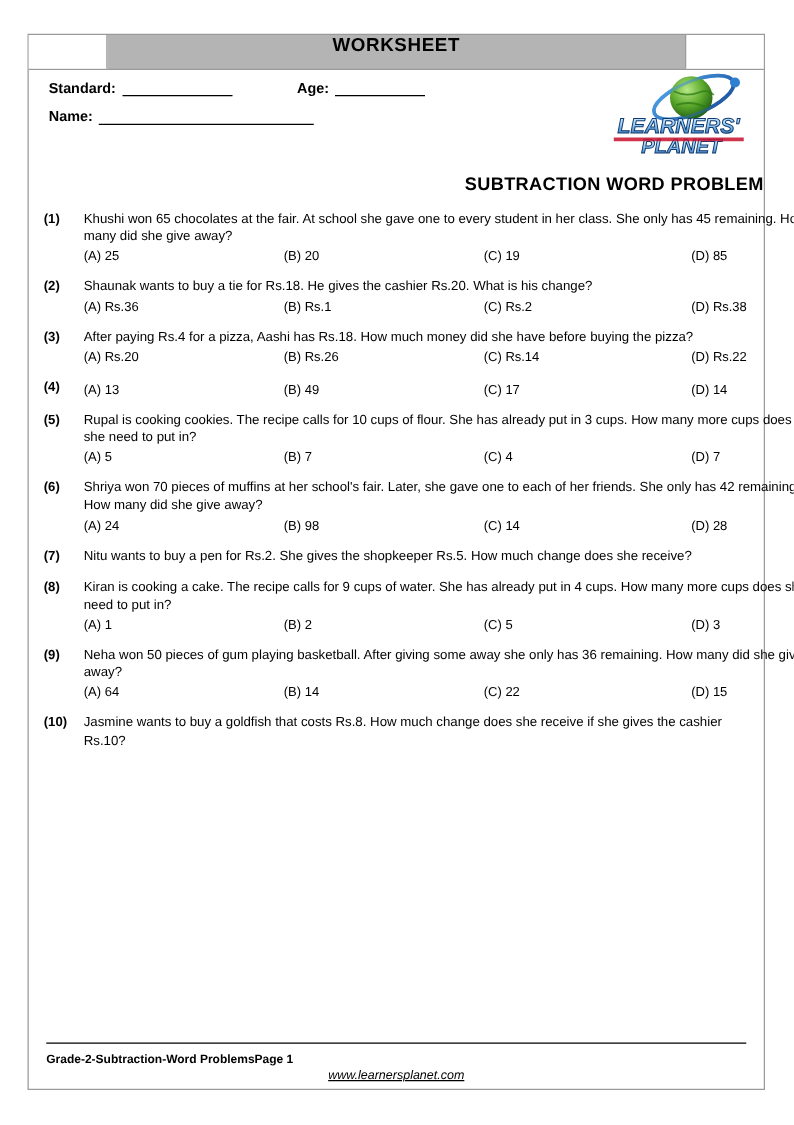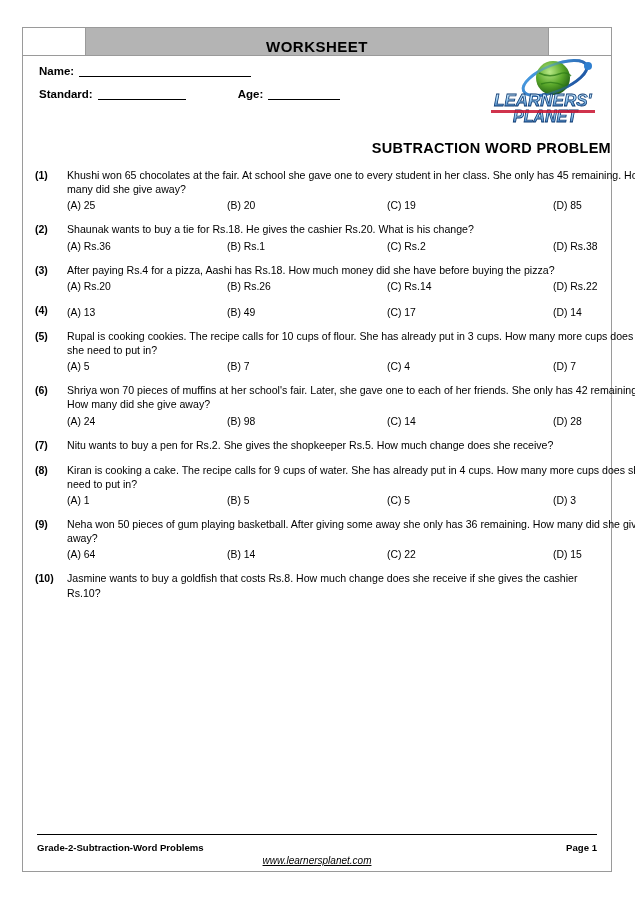--- a/index.html
+++ b/index.html
@@ -30,21 +30,21 @@
     border: 1px solid #9a9a9a;
     box-sizing: border-box;
     background: #fff;
   }
   .worksheet-banner {
     position: relative;
     height: 27px;
     background: #b4b4b4;
     border-bottom: 1px solid #9a9a9a;
     display: flex;
-    align-items: flex-end;
+    align-items: flex-start;
     justify-content: center;
   }
   .worksheet-banner .title {
     font-size: 15px;
     font-weight: bold;
     letter-spacing: 0.5px;
     color: #000;
   }
   .banner-left, .banner-right {
     position: absolute;
@@ -142,24 +142,23 @@
   .footer-rule {
     position: absolute;
     left: 14px;
     right: 14px;
     bottom: 36px;
     border-top: 1px solid #000;
   }
   .footer {
     position: absolute;
     left: 14px;
-    right: 14px;
+    right: 4px;
     bottom: 18px;
     display: flex;
-    justify-content: space-between;
     font-size: 9.6px;
     font-weight: bold;
   }
   .footer-center {
     position: absolute;
     left: 0;
     right: 0;
     bottom: 5px;
     text-align: center;
     font-size: 10px;
@@ -174,28 +173,28 @@
   <div class="sheet">
 
     <div class="worksheet-banner">
       <div class="banner-left"></div>
       <div class="banner-right"></div>
       <div class="title">WORKSHEET</div>
     </div>
 
     <div class="fields">
       <div class="field-row">
-        <span class="field-label">Name:</span>
-        <span class="rule rule-name"></span>
-      </div>
-      <div class="field-row">
         <span class="field-label">Standard:</span>
         <span class="rule rule-standard"></span>
         <span class="field-label gap-age">Age:</span>
         <span class="rule rule-age"></span>
+      </div>
+      <div class="field-row">
+        <span class="field-label">Name:</span>
+        <span class="rule rule-name"></span>
       </div>
 
       <div class="logo">
         <svg width="126" height="72" viewBox="0 0 126 72" xmlns="http://www.w3.org/2000/svg">
           <defs>
             <radialGradient id="globe" cx="40%" cy="32%" r="72%">
               <stop offset="0%" stop-color="#b8e986"></stop>
               <stop offset="55%" stop-color="#5aa72a"></stop>
               <stop offset="100%" stop-color="#1d5c12"></stop>
             </radialGradient>
@@ -311,21 +310,21 @@
           <div class="q-text">Nitu wants to buy a pen for Rs.2. She gives the shopkeeper Rs.5. How much change does she receive?</div>
         </div>
       </div>
 
       <div class="q">
         <div class="q-num">(8)</div>
         <div class="q-body">
           <div class="q-text">Kiran is cooking a cake. The recipe calls for 9 cups of water. She has already put in 4 cups. How many more cups does she need to put in?</div>
           <div class="q-options">
             <span class="opt-a">(A) 1</span>
-            <span class="opt-b">(B) 5</span>
+            <span class="opt-b">(B) 2</span>
             <span class="opt-c">(C) 5</span>
             <span class="opt-d">(D) 3</span>
           </div>
         </div>
       </div>
 
       <div class="q">
         <div class="q-num">(9)</div>
         <div class="q-body">
           <div class="q-text">Neha won 50 pieces of gum playing basketball. After giving some away she only has 36 remaining. How many did she give away?</div>

